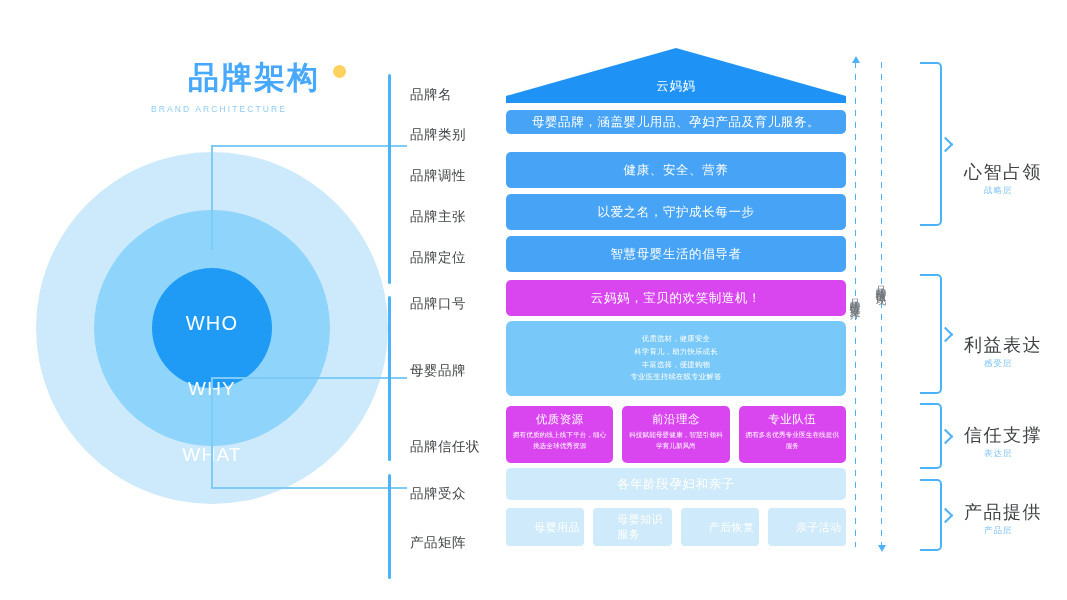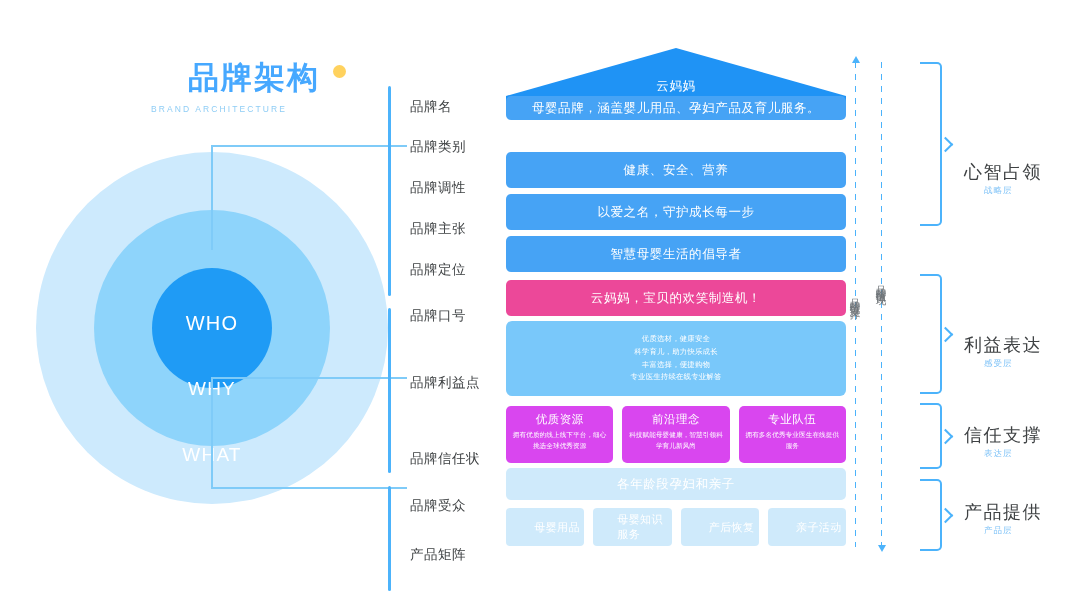--- a/index.html
+++ b/index.html
@@ -41,39 +41,39 @@
 
   
   .conn{position:absolute;background:#7fcbf8;}
   .conn-v-top{left:211px;top:146px;width:1.6px;height:104px;}
   .conn-h-top{left:211px;top:145px;width:196px;height:1.6px;}
   .conn-h-mid{left:211px;top:377px;width:196px;height:1.6px;}
   .conn-v-bot{left:211px;top:377px;width:1.6px;height:110px;}
   .conn-h-bot{left:211px;top:487px;width:196px;height:1.6px;}
 
   
-  .labels{position:absolute;left:388px;top:76px;width:118px;height:500px;padding-left:28px;}
+  .labels{position:absolute;left:388px;top:64px;width:118px;height:500px;padding-left:28px;}
   .brk{position:absolute;left:0;width:3px;background:#4cb3fb;border-radius:2px;}
   .brk-1{top:10px;height:210px;}
   .brk-2{top:232px;height:165px;}
   .brk-3{top:410px;height:105px;}
   .row-label{
     position:absolute;left:22px;font-size:13.5px;color:#3f4244;white-space:nowrap;
     letter-spacing:.5px;
   }
 
   
   .content{position:absolute;left:506px;top:48px;width:340px;}
   .bar{
     position:absolute;left:0;width:340px;border-radius:5px;
     display:flex;align-items:center;justify-content:center;
     color:#ffffff;font-size:12.5px;letter-spacing:.6px;text-align:center;
   }
   .bar-strong{background:#46a3f5;}
-  .bar-mid{background:#ec4899;}
+  .bar-mid{background:#d946ef;}
   .bar-pale{background:#cfeafb;color:#ffffff;}
 
   
   .roof{position:absolute;left:0;top:0;width:340px;height:55px;}
   .roof svg{display:block;}
   .roof-text{
     position:absolute;left:0;right:0;top:30px;text-align:center;color:#ffffff;
     font-size:12.5px;letter-spacing:.6px;
   }
 
@@ -160,36 +160,36 @@
     <div class="brk brk-1"></div>
     <div class="brk brk-2"></div>
     <div class="brk brk-3"></div>
 
     <div class="row-label" style="top:22px">品牌名</div>
     <div class="row-label" style="top:62px">品牌类别</div>
     <div class="row-label" style="top:103px">品牌调性</div>
     <div class="row-label" style="top:144px">品牌主张</div>
     <div class="row-label" style="top:185px">品牌定位</div>
     <div class="row-label" style="top:231px">品牌口号</div>
-    <div class="row-label" style="top:298px">品牌利益点</div>
+    <div class="row-label" style="top:298px">母婴品牌</div>
     <div class="row-label" style="top:374px">品牌信任状</div>
     <div class="row-label" style="top:421px">品牌受众</div>
     <div class="row-label" style="top:470px">产品矩阵</div>
   </div>
 
   <div class="content">
 
     <div class="roof">
       <svg width="340" height="55" viewBox="0 0 340 55">
         <polygon points="170,0 340,48 340,55 0,55 0,48" fill="#1f93f5"></polygon>
       </svg>
       <div class="roof-text">云妈妈</div>
     </div>
 
-    <div class="bar bar-strong" style="top:48px;height:24px">母婴品牌，涵盖婴儿用品、孕妇产品及育儿服务。</div>
+    <div class="bar bar-strong" style="top:62px;height:24px">母婴品牌，涵盖婴儿用品、孕妇产品及育儿服务。</div>
     <div class="bar bar-strong" style="top:104px;height:36px">健康、安全、营养</div>
     <div class="bar bar-strong" style="top:146px;height:36px">以爱之名，守护成长每一步</div>
     <div class="bar bar-strong" style="top:188px;height:36px">智慧母婴生活的倡导者</div>
     <div class="bar bar-mid" style="top:232px;height:36px">云妈妈，宝贝的欢笑制造机！</div>
 
     <div class="benefit-wrap">
       <div class="benefit">
         <span>优质选材，健康安全</span>
         <span>科学育儿，助力快乐成长</span>
         <span>丰富选择，便捷购物</span>

